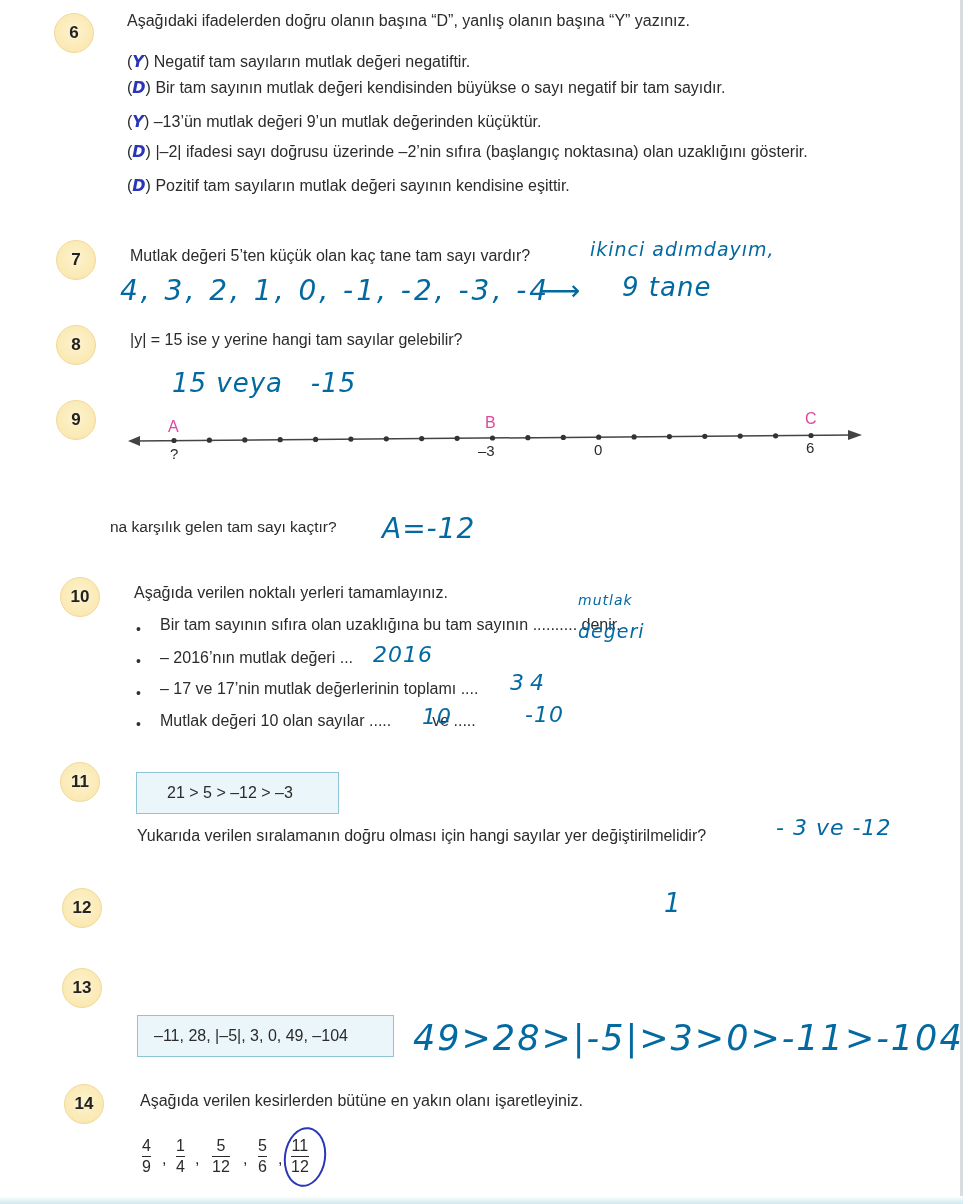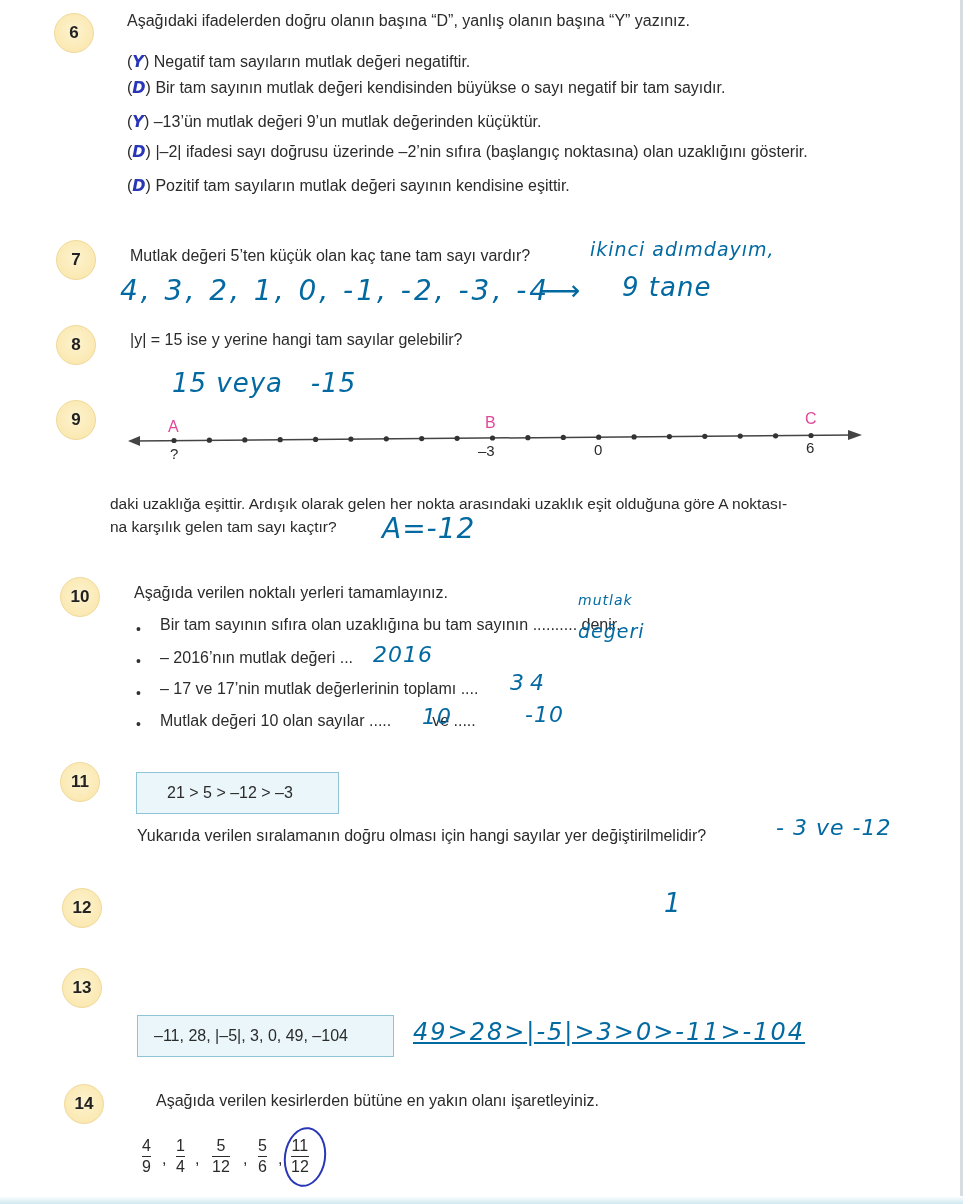--- a/index.html
+++ b/index.html
@@ -126,21 +126,20 @@
         </g>
     </svg>
     <span class="pink" style="left:40px; top:4px;">A</span>
     <span class="pink" style="left:357px; top:0px;">B</span>
     <span class="pink" style="left:677px; top:-4px;">C</span>
     <span class="tick-label" style="left:42px; top:31px;">?</span>
     <span class="tick-label" style="left:350px; top:28px;">–3</span>
     <span class="tick-label" style="left:466px; top:27px;">0</span>
     <span class="tick-label" style="left:678px; top:25px;">6</span>
   </div>
-  <div class="txt" style="left:110px; top:495px; font-size:15.5px;">daki uzaklığa eşittir. Ardışık olarak gelen her nokta arasındaki uzaklık eşit olduğuna göre A noktası-</div>
   <div class="txt" style="left:110px; top:518px; font-size:15.5px;">na karşılık gelen tam sayı kaçtır?</div>
   <div class="hand" style="left:382px; top:512px; font-size:28px;">A=-12</div>
 
   <div class="badge" style="left:60px; top:577px;">10</div>
   <div class="txt" style="left:134px; top:584px;">Aşağıda verilen noktalı yerleri tamamlayınız.</div>
 
   <span class="bullet" style="left:136px; top:621px;">•</span>
   <div class="txt" style="left:160px; top:616px;">
     <span>Bir tam sayının sıfıra olan uzaklığına bu tam sayının</span>
     <span>..........</span>
@@ -177,24 +176,24 @@
   <div class="badge" style="left:60px; top:762px;">11</div>
   <div class="boxed" style="left:136px; top:772px; width:203px; height:42px; padding-left:30px;">21 &gt; 5 &gt; –12 &gt; –3</div>
   <div class="txt" style="left:137px; top:827px;">Yukarıda verilen sıralamanın doğru olması için hangi sayılar yer değiştirilmelidir?</div>
   <div class="hand" style="left:776px; top:815px; font-size:22px;">- 3 ve -12</div>
 
   <div class="badge" style="left:62px; top:888px;">12</div>
   <div class="hand" style="left:664px; top:888px; font-size:26px;">1</div>
 
   <div class="badge" style="left:62px; top:968px;">13</div>
   <div class="boxed" style="left:137px; top:1015px; width:257px; height:42px; padding-left:16px;">–11, 28, |–5|, 3, 0, 49, –104</div>
-  <div class="hand" style="left:413px; top:1018px; font-size:24px; letter-spacing:2px;text-decoration:underline;">49&gt;28&gt;|-5|&gt;3&gt;0&gt;-11&gt;-104</div>
+  <div class="hand" style="left:413px; top:1018px; font-size:35px; letter-spacing:2px;">49&gt;28&gt;|-5|&gt;3&gt;0&gt;-11&gt;-104</div>
 
   <div class="badge" style="left:64px; top:1084px;">14</div>
-  <div class="txt" style="left:140px; top:1092px;margin-left:16px;">Aşağıda verilen kesirlerden bütüne en yakın olanı işaretleyiniz.</div>
+  <div class="txt" style="left:140px; top:1092px;">Aşağıda verilen kesirlerden bütüne en yakın olanı işaretleyiniz.</div>
 
   <div class="frac" style="left:142px; top:1137px;">
     <span>4</span>
       <span class="bar"></span>
       <span>9</span>
   </div>
   <span class="comma" style="left:162px; top:1150px;">,</span>
   <div class="frac" style="left:176px; top:1137px;">
     <span>1</span>
       <span class="bar"></span>

